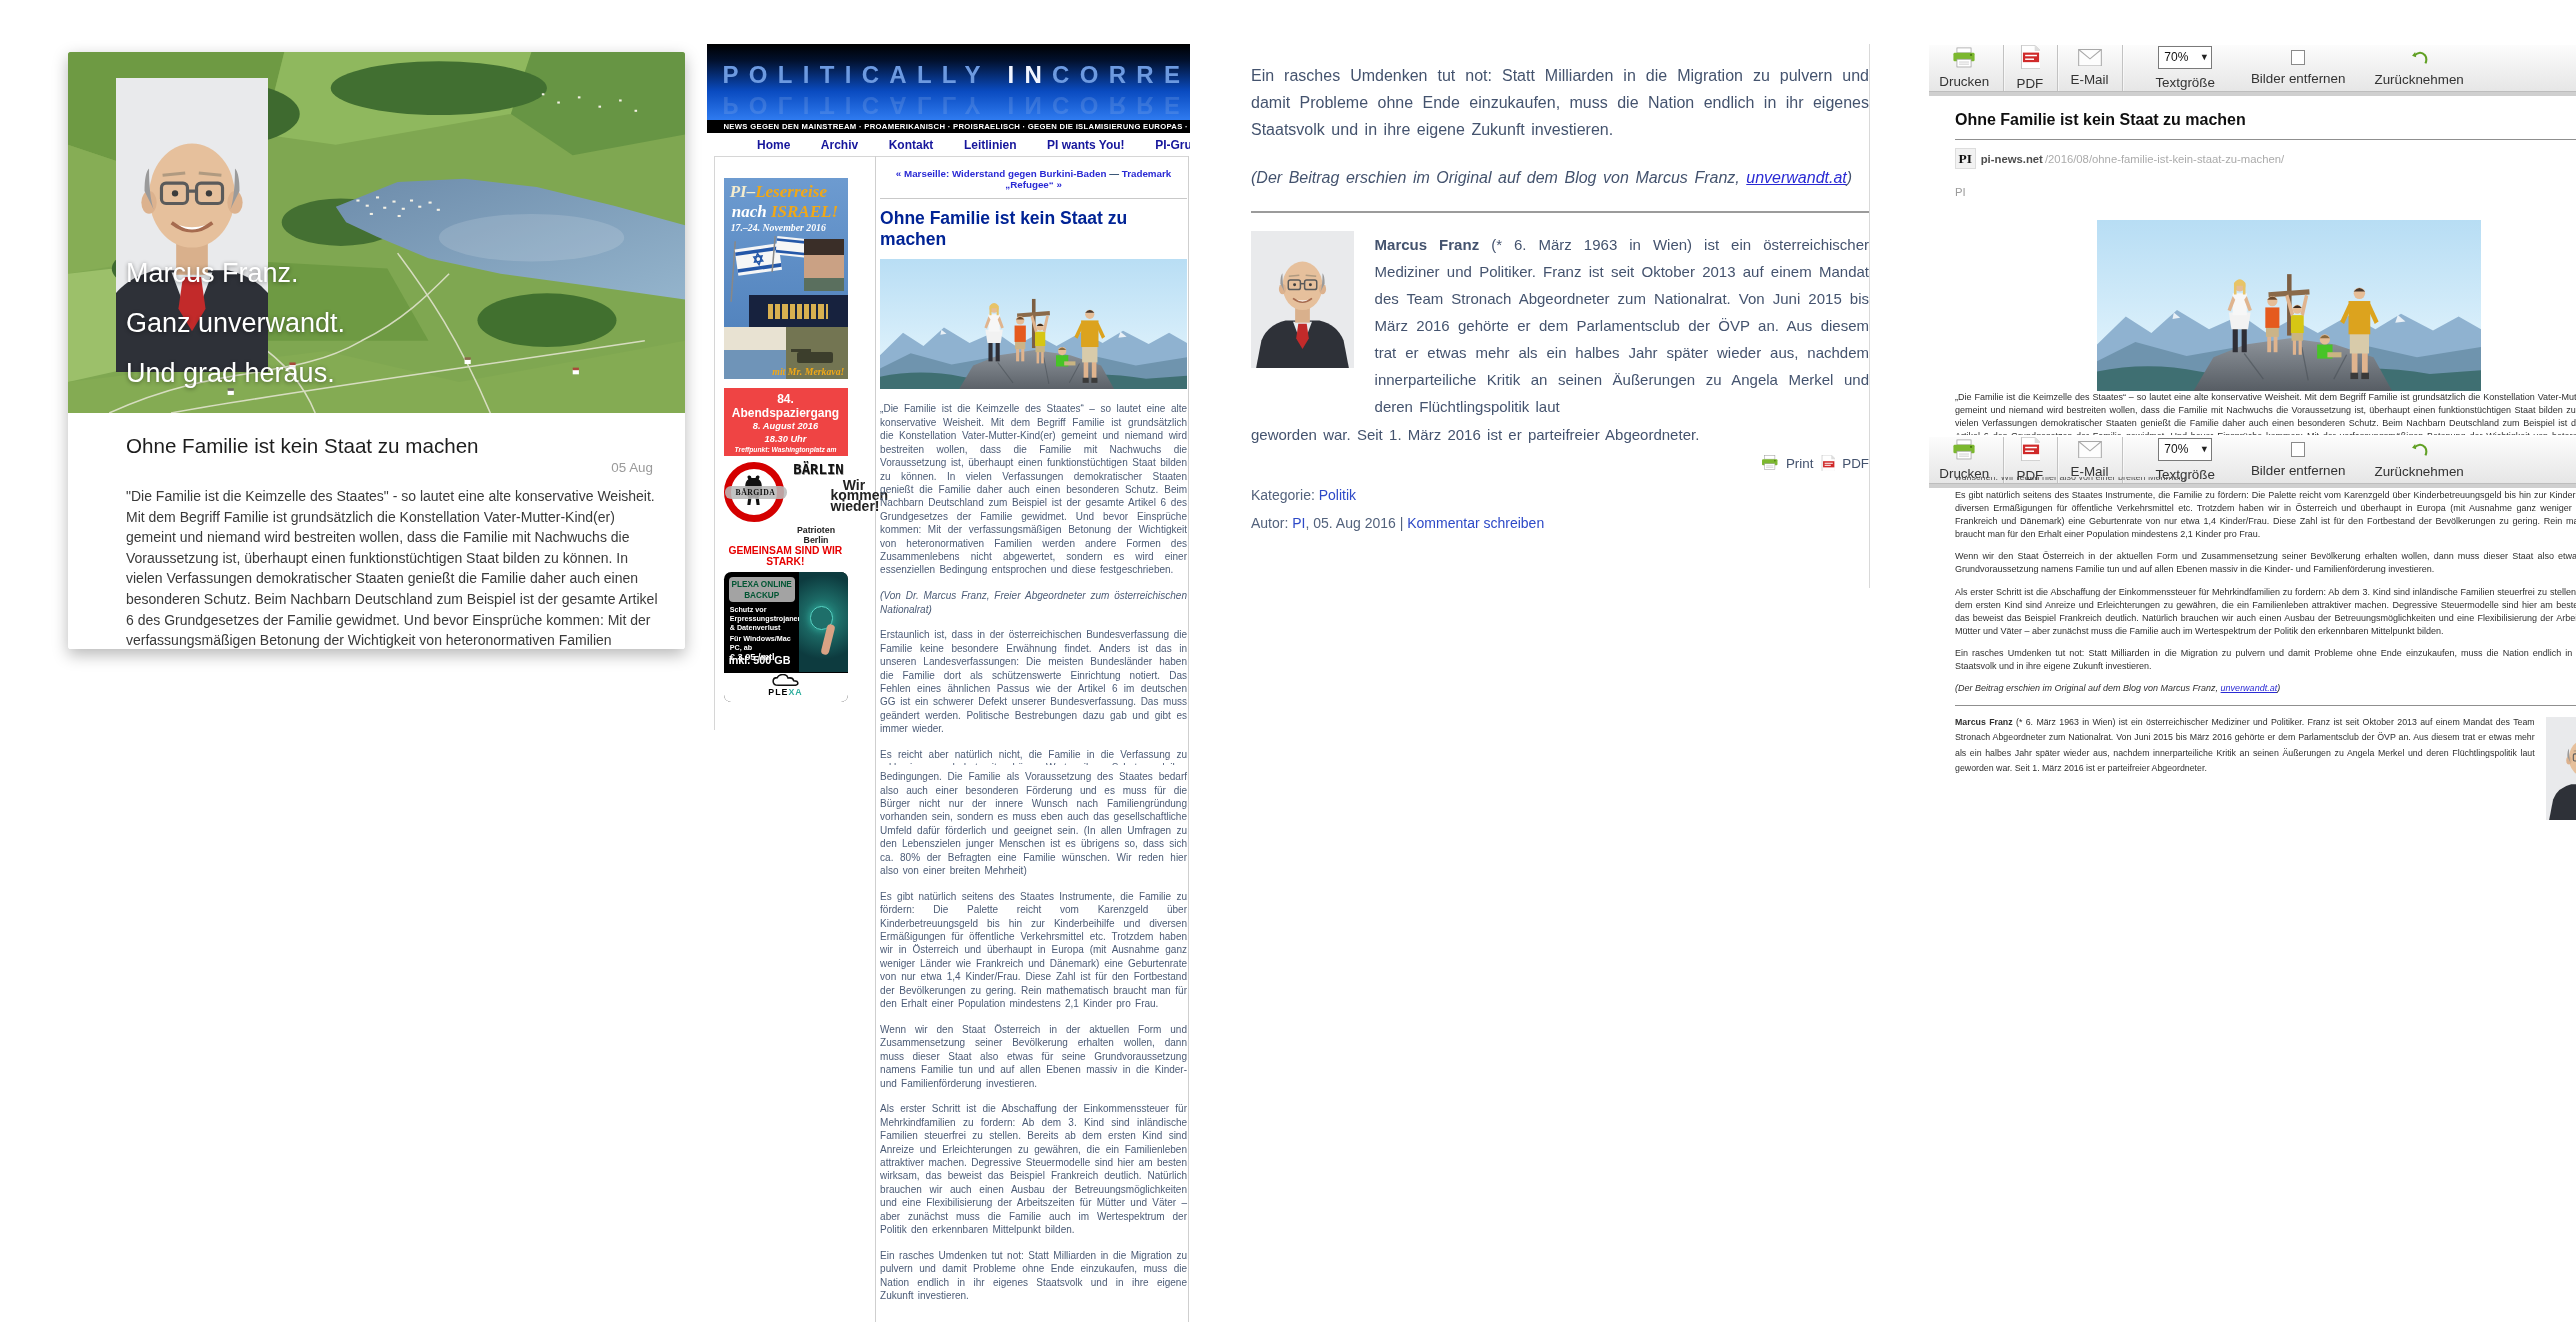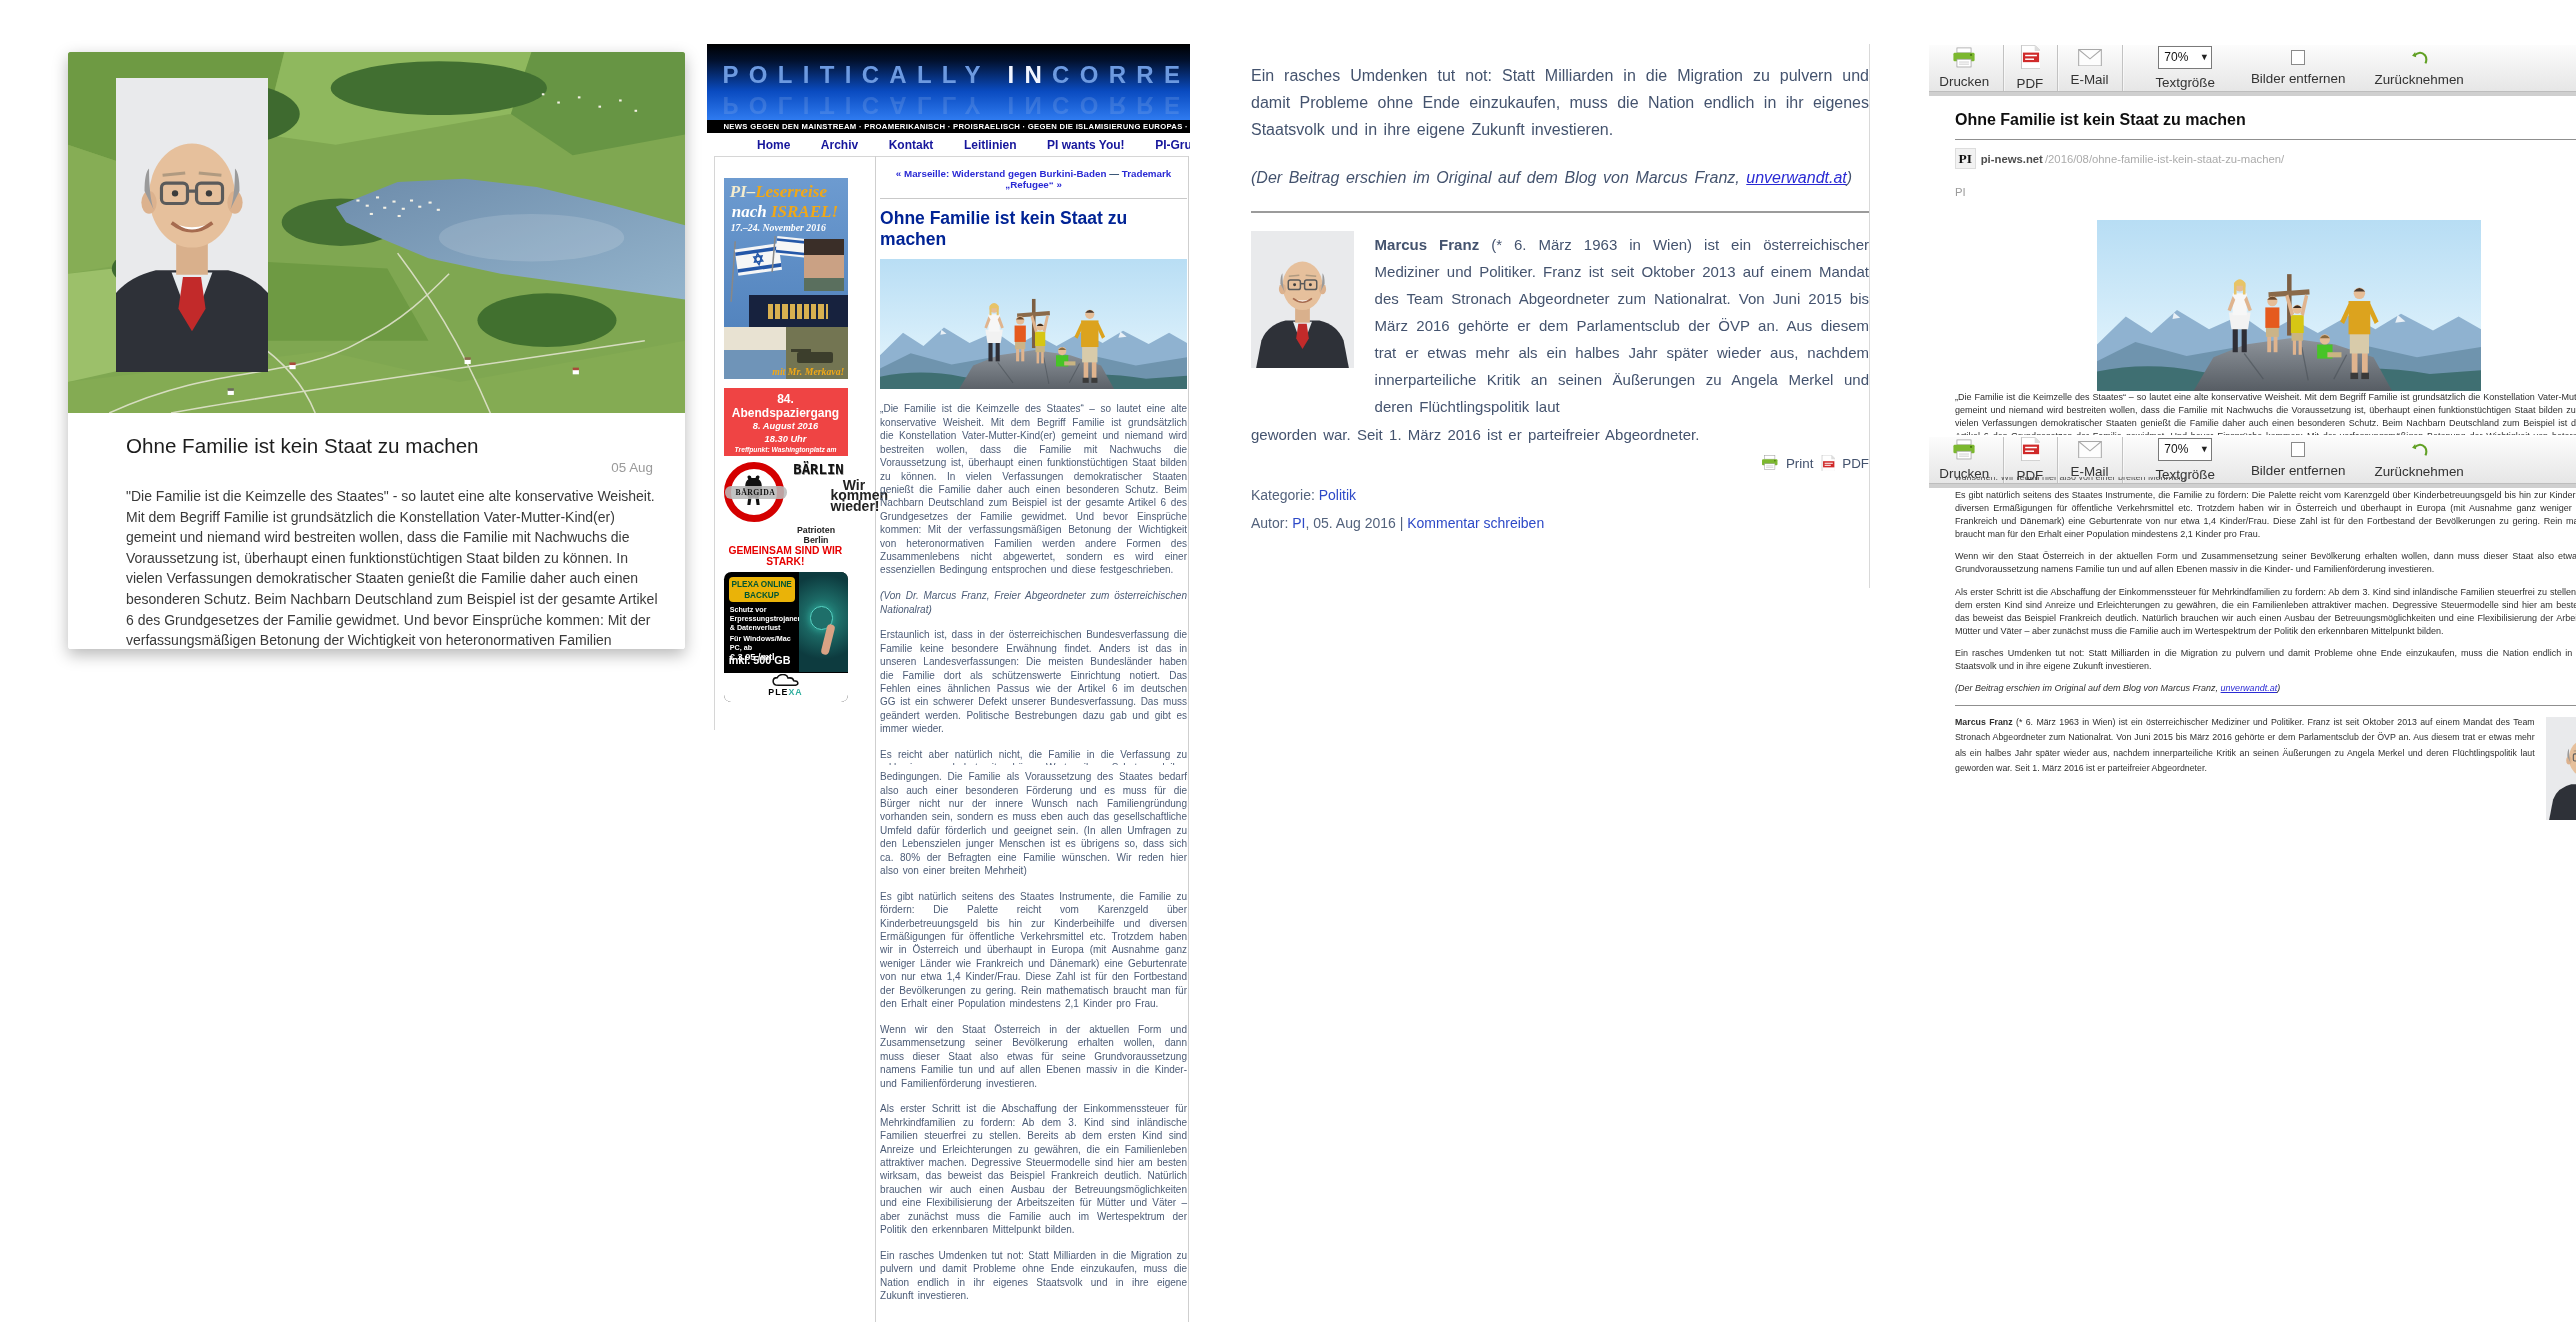--- a/index.html
+++ b/index.html
@@ -68,21 +68,21 @@
         background:#fff;border:7.7px solid #d40000;box-sizing:border-box;}
   .bl-bear{position:absolute;left:17.5px;top:15.5px;width:25px;height:32px;}
   .bl-pill{position:absolute;left:1px;top:27px;width:62px;height:13.4px;background:rgba(185,185,185,.88);
         border-radius:6.2px;color:#111;font-weight:bold;font-size:7.7px;text-align:center;line-height:13.4px;letter-spacing:0.5px;font-family:Liberation Serif, serif;}
   .bl-title{position:absolute;left:66px;top:2.1px;width:58px;text-align:center;font-size:14px;font-weight:bold;
         color:#111;text-shadow:0.5px 0.5px 0 #999;font-family:"DejaVu Sans Mono",monospace;}
   .bl-sub1{position:absolute;left:71px;top:20.6px;width:47px;text-align:center;font-size:14px;font-weight:bold;color:#222;line-height:10.8px;margin-left:36px;}
   .bl-sub2{position:absolute;left:61px;top:66px;width:63px;text-align:center;font-size:8.8px;font-weight:bold;color:#222;}
   .bl-unity{position:absolute;left:-7.2px;top:86px;width:138px;text-align:center;color:#e60000;font-weight:bold;font-size:10.3px;}
   .ad-plexa{top:528px;height:130px;background:#000;border-radius:7.2px;overflow:hidden;}
-  .px-head{position:absolute;left:5.2px;top:5.2px;width:66px;height:25px;background:#eab308;border-radius:4.1px;
+  .px-head{position:absolute;left:5.2px;top:5.2px;width:66px;height:25px;background:#a3a3a3;border-radius:4.1px;
         color:#071;color:#062;text-align:center;font-weight:bold;font-size:8.2px;line-height:11.3px;padding-top:1.5px;box-sizing:border-box;color:#053;}
   .px-l1{position:absolute;left:6.2px;top:34px;width:67px;color:#fff;font-weight:bold;font-size:7.2px;line-height:8.8px;}
   .px-l2{position:absolute;left:6.2px;top:63px;width:67px;color:#fff;font-weight:bold;font-size:7.2px;line-height:8.8px;}
   .px-price{font-size:9.3px;}
   .px-l3{position:absolute;left:5.2px;top:82px;color:#fff;font-weight:bold;font-size:10.8px;}
   .px-photo{position:absolute;right:0;top:0;width:49px;height:100px;
         background:radial-gradient(circle at 50% 45%,#1e6f6a 0 26%,#0d3b3f 70%);}
   .px-cloudglow{position:absolute;right:14.4px;top:34px;width:21.6px;height:21.6px;border-radius:50%;
         border:1.5px solid #58d8c8;box-shadow:0 0 7.2px #2fae9e;}
   .px-finger{position:absolute;right:15.5px;top:52px;width:8.2px;height:31px;background:#d8a httpx;background:#d8a284;border-radius:4.1px;transform:rotate(14deg);}
@@ -310,20 +310,25 @@
             <rect x="980" y="612" width="12" height="5" fill="#a84a3a"></rect>
           <rect x="310" y="656" width="12" height="9" fill="#fff"></rect>
             <rect x="310" y="652" width="12" height="5" fill="#6a6a5a"></rect>
         </g>
       </svg>
       <div class="card-portrait">
         <svg width="152" height="294" viewBox="0 0 100 130" preserveAspectRatio="xMidYMin slice">
             <use href="#portrait-g"></use>
           </svg>
       </div>
+      <div class="card-overlay">
+        <div>Marcus Franz.</div>
+        <div>Ganz unverwandt.</div>
+        <div>Und grad heraus.</div>
+      </div>
     </div>
     <div class="card-white">
       <div class="card-title">Ohne Familie ist kein Staat zu machen</div>
       <div class="card-date">05 Aug</div>
       <div class="card-body">"Die Familie ist die Keimzelle des Staates" - so lautet eine alte konservative Weisheit. Mit dem Begriff Familie ist grundsätzlich die Konstellation Vater-Mutter-Kind(er) gemeint und niemand wird bestreiten wollen, dass die  Familie mit Nachwuchs die Voraussetzung ist, überhaupt einen funktionstüchtigen Staat bilden zu können. In vielen Verfassungen demokratischer Staaten genießt die Familie daher auch einen besonderen Schutz. Beim Nachbarn Deutschland zum Beispiel ist der gesamte Artikel 6 des Grundgesetzes der Familie gewidmet. Und bevor Einsprüche kommen: Mit der verfassungsmäßigen Betonung der Wichtigkeit von heteronormativen Familien werden andere Formen des Zusammenlebens nicht abgewertet, sondern es wird einer essenziellen Bedingung entsprochen und diese festgeschrieben.</div>
     </div>
   </div>
 
   <div class="abs site">
     <div class="banner">

